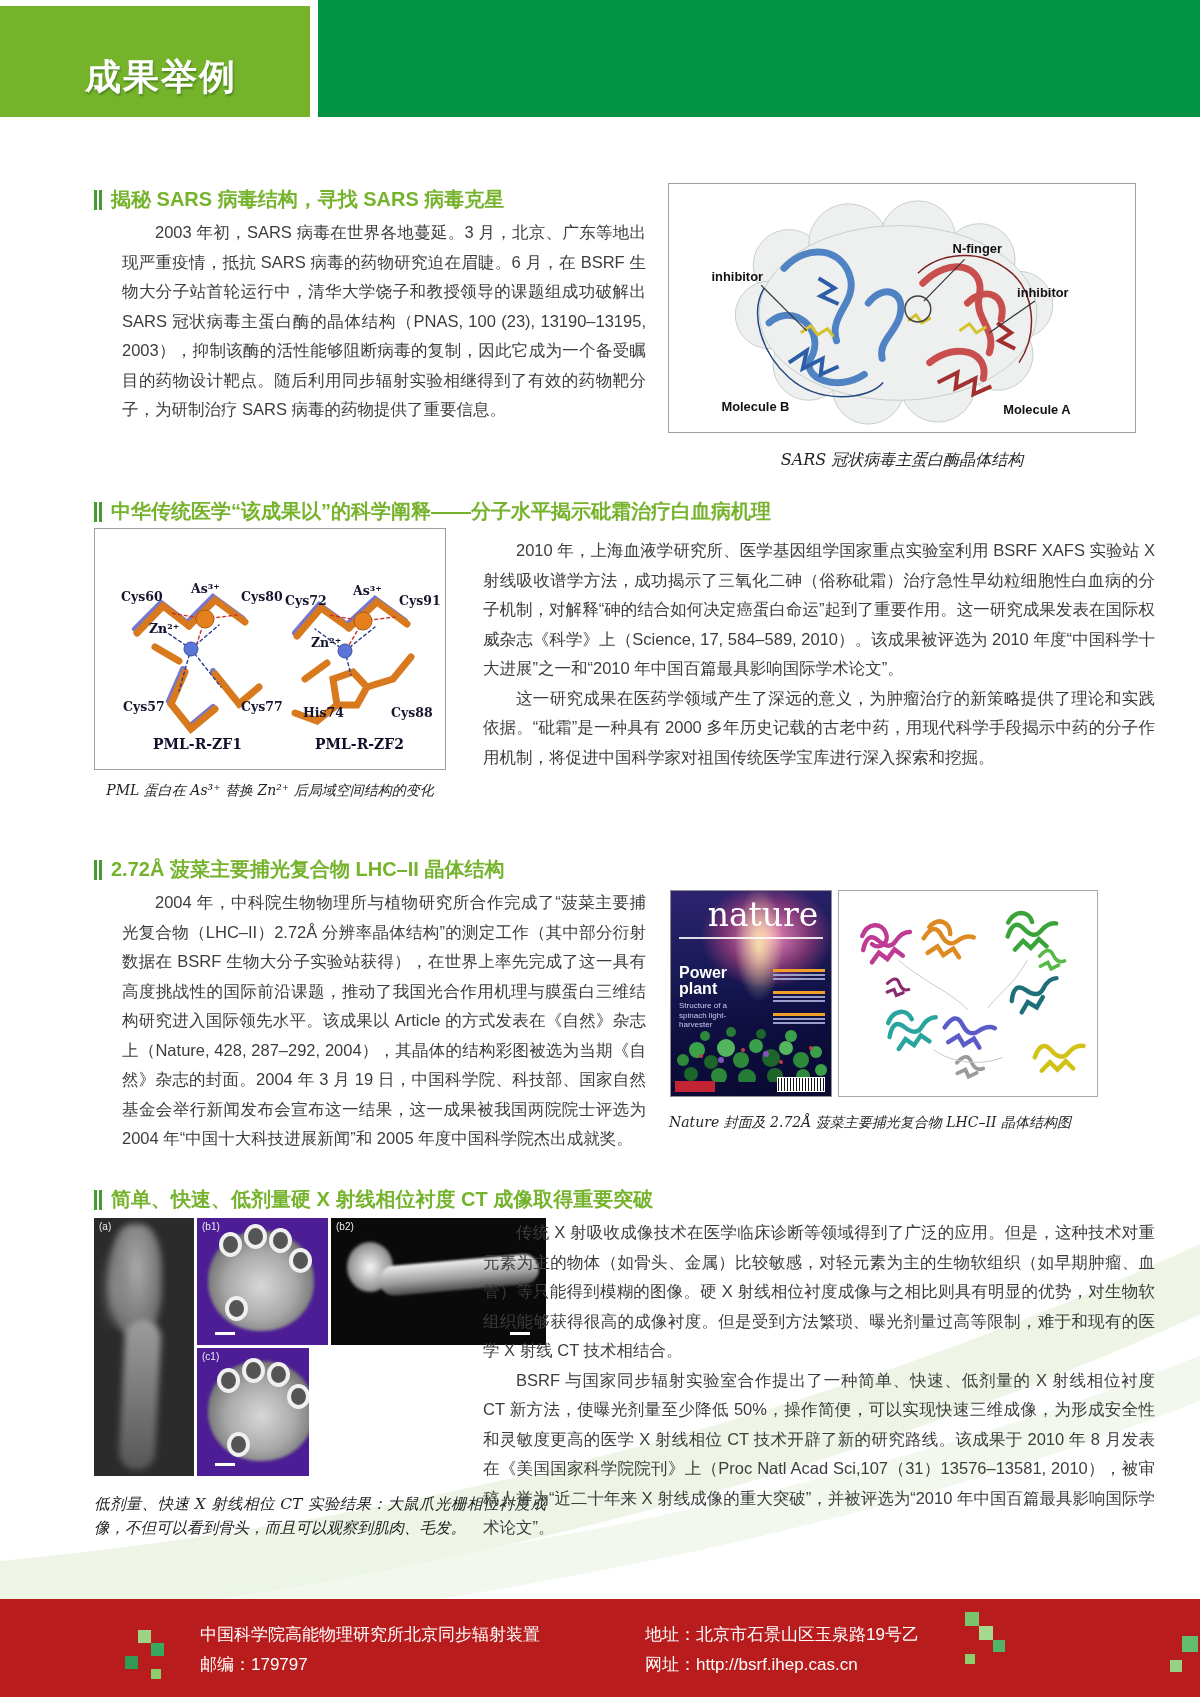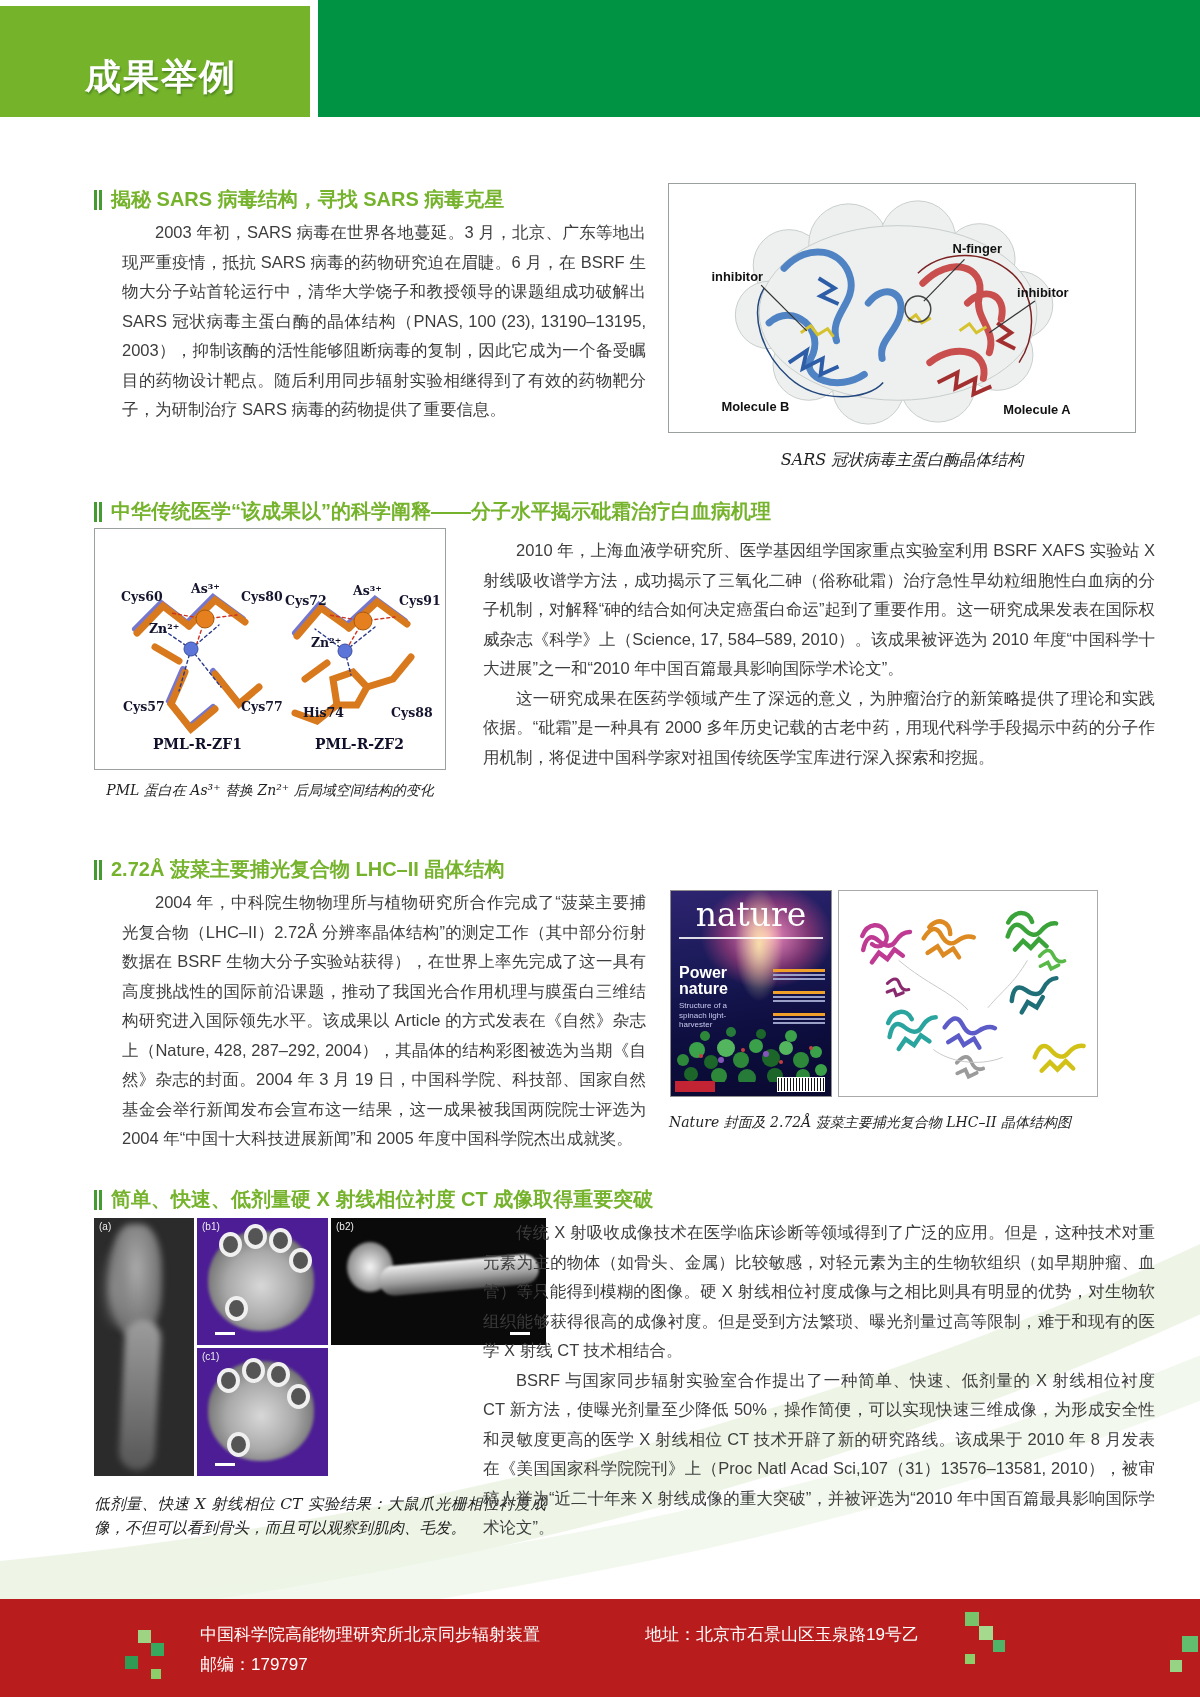--- a/index.html
+++ b/index.html
@@ -26,38 +26,38 @@
   .pmllabel{font-family:"DejaVu Serif",serif;font-weight:bold;font-size:12.5px;fill:#14142e;}
   .pmlname{font-family:"DejaVu Serif",serif;font-weight:bold;font-size:14px;fill:#10102a;}
   
   .cover{overflow:hidden;border:1px solid #8f8f8f;
          background:linear-gradient(170deg,#2e2470 0%,#1a1a58 35%,#0e0e40 65%,#090930 100%);}
   .cover-glow{position:absolute;inset:0;
       background:radial-gradient(ellipse 95px 75px at 60% 22%,rgba(255,150,200,.95),rgba(230,80,140,.45) 45%,transparent 70%);}
   .cover-glow2{position:absolute;inset:0;
       background:radial-gradient(ellipse 40px 95px at 55% 26%,rgba(255,240,170,.85),transparent 60%);}
   .cover-masthead{position:absolute;top:4px;left:0;width:100%;text-align:center;
-      font-family:"DejaVu Serif",serif;font-size:33px;color:#fff;}
+      font-family:"DejaVu Serif",serif;font-size:33px;color:#fff;padding-left:12px;}
   .cover-rule{position:absolute;left:8px;right:8px;top:46px;height:2px;background:rgba(255,255,255,.85);}
   .cover-headline{position:absolute;left:8px;top:74px;width:78px;font-size:16px;line-height:16px;font-weight:bold;color:#fff;}
   .cover-sub{position:absolute;left:8px;top:110px;width:68px;font-size:8px;line-height:9.5px;color:#c9c9ee;}
   .cover-teasers{position:absolute;right:6px;top:78px;width:52px;display:flex;flex-direction:column;gap:9px;}
   .teaser b{display:block;height:3px;background:#f0a028;margin-bottom:2px;}
   .teaser i{display:block;height:2px;background:#9aa0c8;margin-bottom:2px;}
   .cover-protein{position:absolute;left:0;bottom:14px;}
   .cover-redbox{position:absolute;left:4px;bottom:4px;width:40px;height:11px;background:#c22433;}
   .cover-barcode{position:absolute;right:6px;bottom:4px;width:46px;height:13px;border:1px solid #fff;
       background:repeating-linear-gradient(90deg,#111 0 1px,#fff 1px 3px);}
   
   .ctfig{position:absolute;left:94px;top:1218px;width:452px;height:258px;background:#fff;}
   .ctp{position:absolute;overflow:hidden;background:#4c1d95;}
   .ctp-a{left:0;top:0;width:100px;height:258px;background:#2b2b2b;}
   .ctp-b1{left:103px;top:0;width:131px;height:127px;}
   .ctp-b2{left:237px;top:0;width:215px;height:127px;background:#0a0a0a;}
-  .ctp-c1{left:103px;top:130px;width:131px;height:128px;}
+  .ctp-c1{left:103px;top:130px;width:112px;height:128px;}
   .ctp-c2{left:237px;top:130px;width:215px;height:128px;background:#0a0a0a;}
   .ctlabel{position:absolute;left:5px;top:3px;color:#eee;font-size:10px;z-index:3;}
   .paw1{position:absolute;left:16px;top:6px;width:52px;height:112px;border-radius:40%;
         background:radial-gradient(ellipse at 50% 40%,#ababab,#6f6f6f 70%,transparent 95%);filter:blur(3px);}
   .paw2{position:absolute;left:28px;top:102px;width:36px;height:150px;border-radius:18px;transform:rotate(3deg);
         background:linear-gradient(180deg,#9d9d9d,#565656);filter:blur(3px);}
   .paw3{position:absolute;left:8px;top:30px;width:26px;height:80px;border-radius:40%;
         background:radial-gradient(#8a8a8a,transparent 80%);filter:blur(4px);}
   .blob{position:absolute;left:11px;top:13px;width:106px;height:100px;border-radius:48%;filter:blur(1.5px);
         background:radial-gradient(circle at 50% 55%,#d8d8d8 0%,#a9a9a9 45%,#6f6f6f 75%,#1d1d1d 100%);}
@@ -260,21 +260,21 @@
   </div>
   <div class="body-txt" style="left:94px;top:888px;width:524px;">
     <p>2004 年，中科院生物物理所与植物研究所合作完成了“菠菜主要捕光复合物（LHC–II）2.72Å 分辨率晶体结构”的测定工作（其中部分衍射数据在 BSRF 生物大分子实验站获得），在世界上率先完成了这一具有高度挑战性的国际前沿课题，推动了我国光合作用机理与膜蛋白三维结构研究进入国际领先水平。该成果以 Article 的方式发表在《自然》杂志上（Nature, 428, 287–292, 2004），其晶体的结构彩图被选为当期《自然》杂志的封面。2004 年 3 月 19 日，中国科学院、科技部、国家自然基金会举行新闻发布会宣布这一结果，这一成果被我国两院院士评选为 2004 年“中国十大科技进展新闻”和 2005 年度中国科学院杰出成就奖。</p>
   </div>
 
   <div class="figbox cover" style="left:670px;top:890px;width:162px;height:207px;">
     <div class="cover-glow"></div>
     <div class="cover-glow2"></div>
     <div class="cover-masthead">nature</div>
     <div class="cover-rule"></div>
-    <div class="cover-headline">Power nature</div>
+    <div class="cover-headline">Power plant</div>
     <div class="cover-sub">Structure of a spinach light-harvester</div>
     <div class="cover-teasers">
       <div class="teaser">
           <b></b>
           <i></i>
           <i></i>
         </div>
       <div class="teaser">
           <b></b>
           <i></i>
@@ -423,20 +423,21 @@
     <p>BSRF 与国家同步辐射实验室合作提出了一种简单、快速、低剂量的 X 射线相位衬度 CT 新方法，使曝光剂量至少降低 50%，操作简便，可以实现快速三维成像，为形成安全性和灵敏度更高的医学 X 射线相位 CT 技术开辟了新的研究路线。该成果于 2010 年 8 月发表在《美国国家科学院院刊》上（Proc Natl Acad Sci,107（31）13576–13581, 2010），被审稿人誉为“近二十年来 X 射线成像的重大突破”，并被评选为“2010 年中国百篇最具影响国际学术论文”。</p>
   </div>
 
   <div class="footer">
     <div class="ftcol left">
       <div>中国科学院高能物理研究所北京同步辐射装置</div>
       <div>邮编：179797</div>
     </div>
     <div class="ftcol right">
       <div>地址：北京市石景山区玉泉路19号乙</div>
+      <div>网址：http://bsrf.ihep.cas.cn</div>
     </div>
   </div>
 
   <div class="pix" style="left:138px;top:1630px;width:13px;height:13px;background:#9ed383;"></div>
   <div class="pix" style="left:151px;top:1643px;width:13px;height:13px;background:#36a95e;"></div>
   <div class="pix" style="left:125px;top:1656px;width:13px;height:13px;background:#2f9b55;"></div>
   <div class="pix" style="left:151px;top:1669px;width:10px;height:10px;background:#8ccf6a;"></div>
   <div class="pix" style="left:965px;top:1612px;width:14px;height:14px;background:#77c46a;"></div>
   <div class="pix" style="left:979px;top:1626px;width:14px;height:14px;background:#a5d98e;"></div>
   <div class="pix" style="left:993px;top:1640px;width:12px;height:12px;background:#4fb468;"></div>

